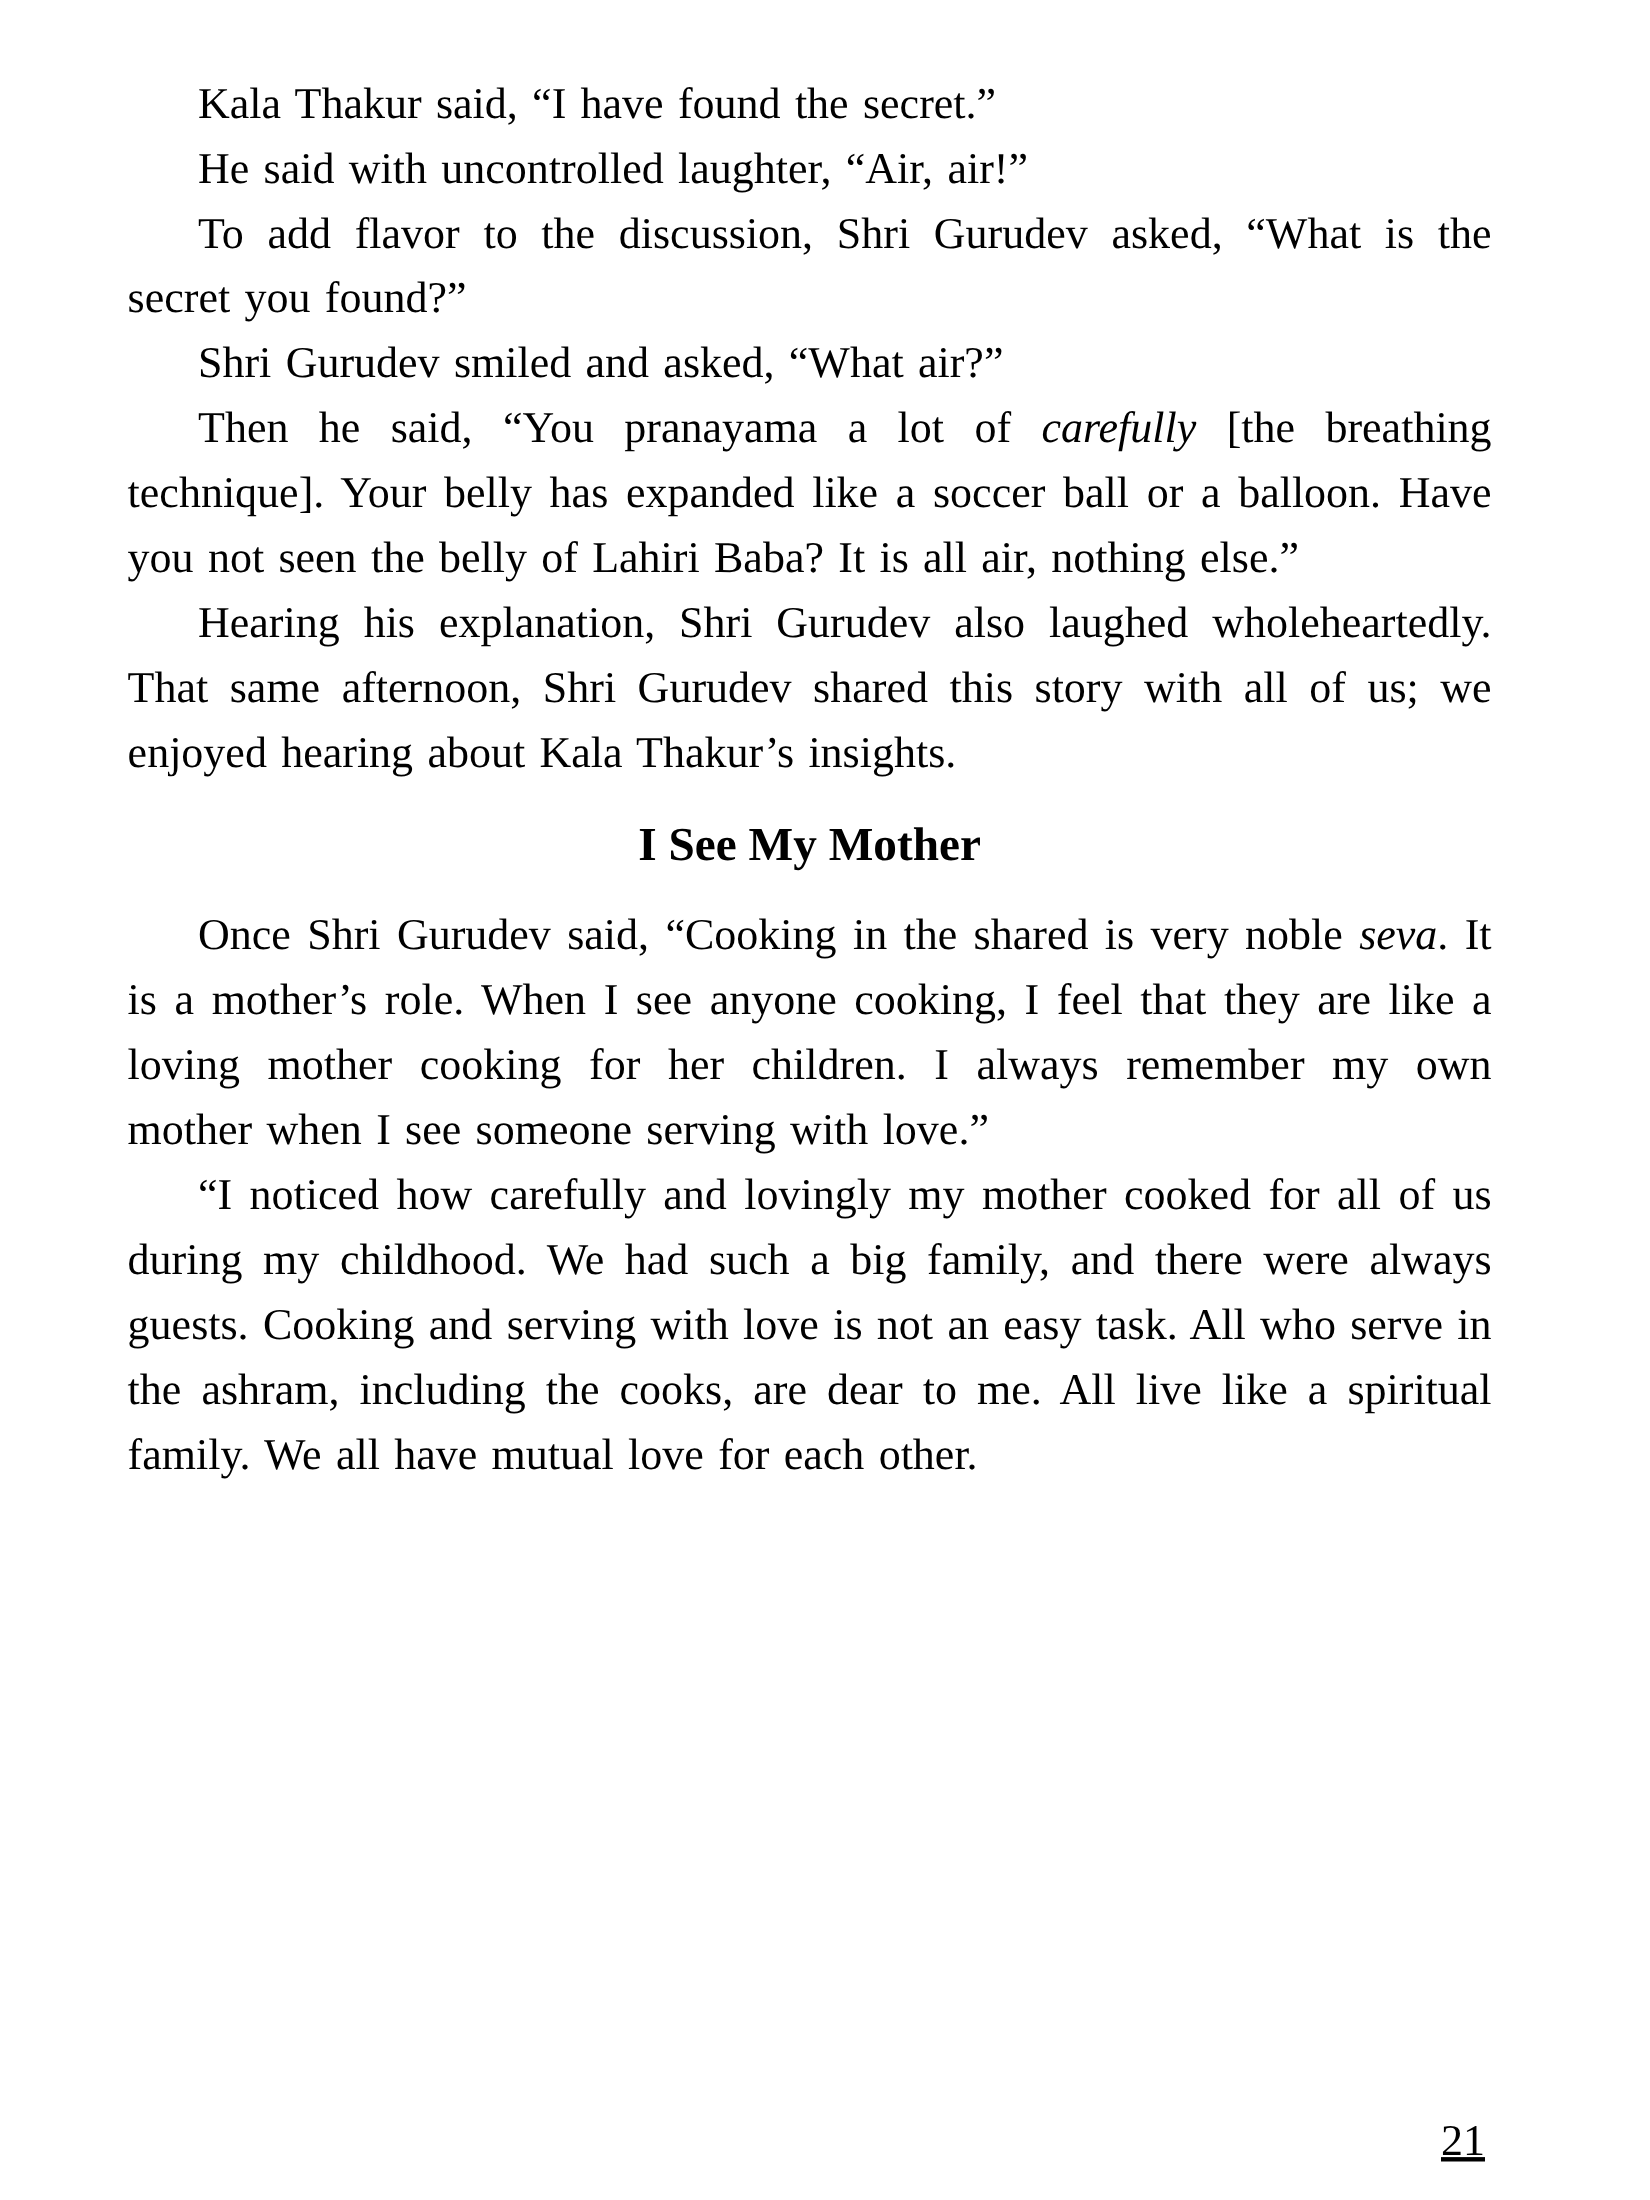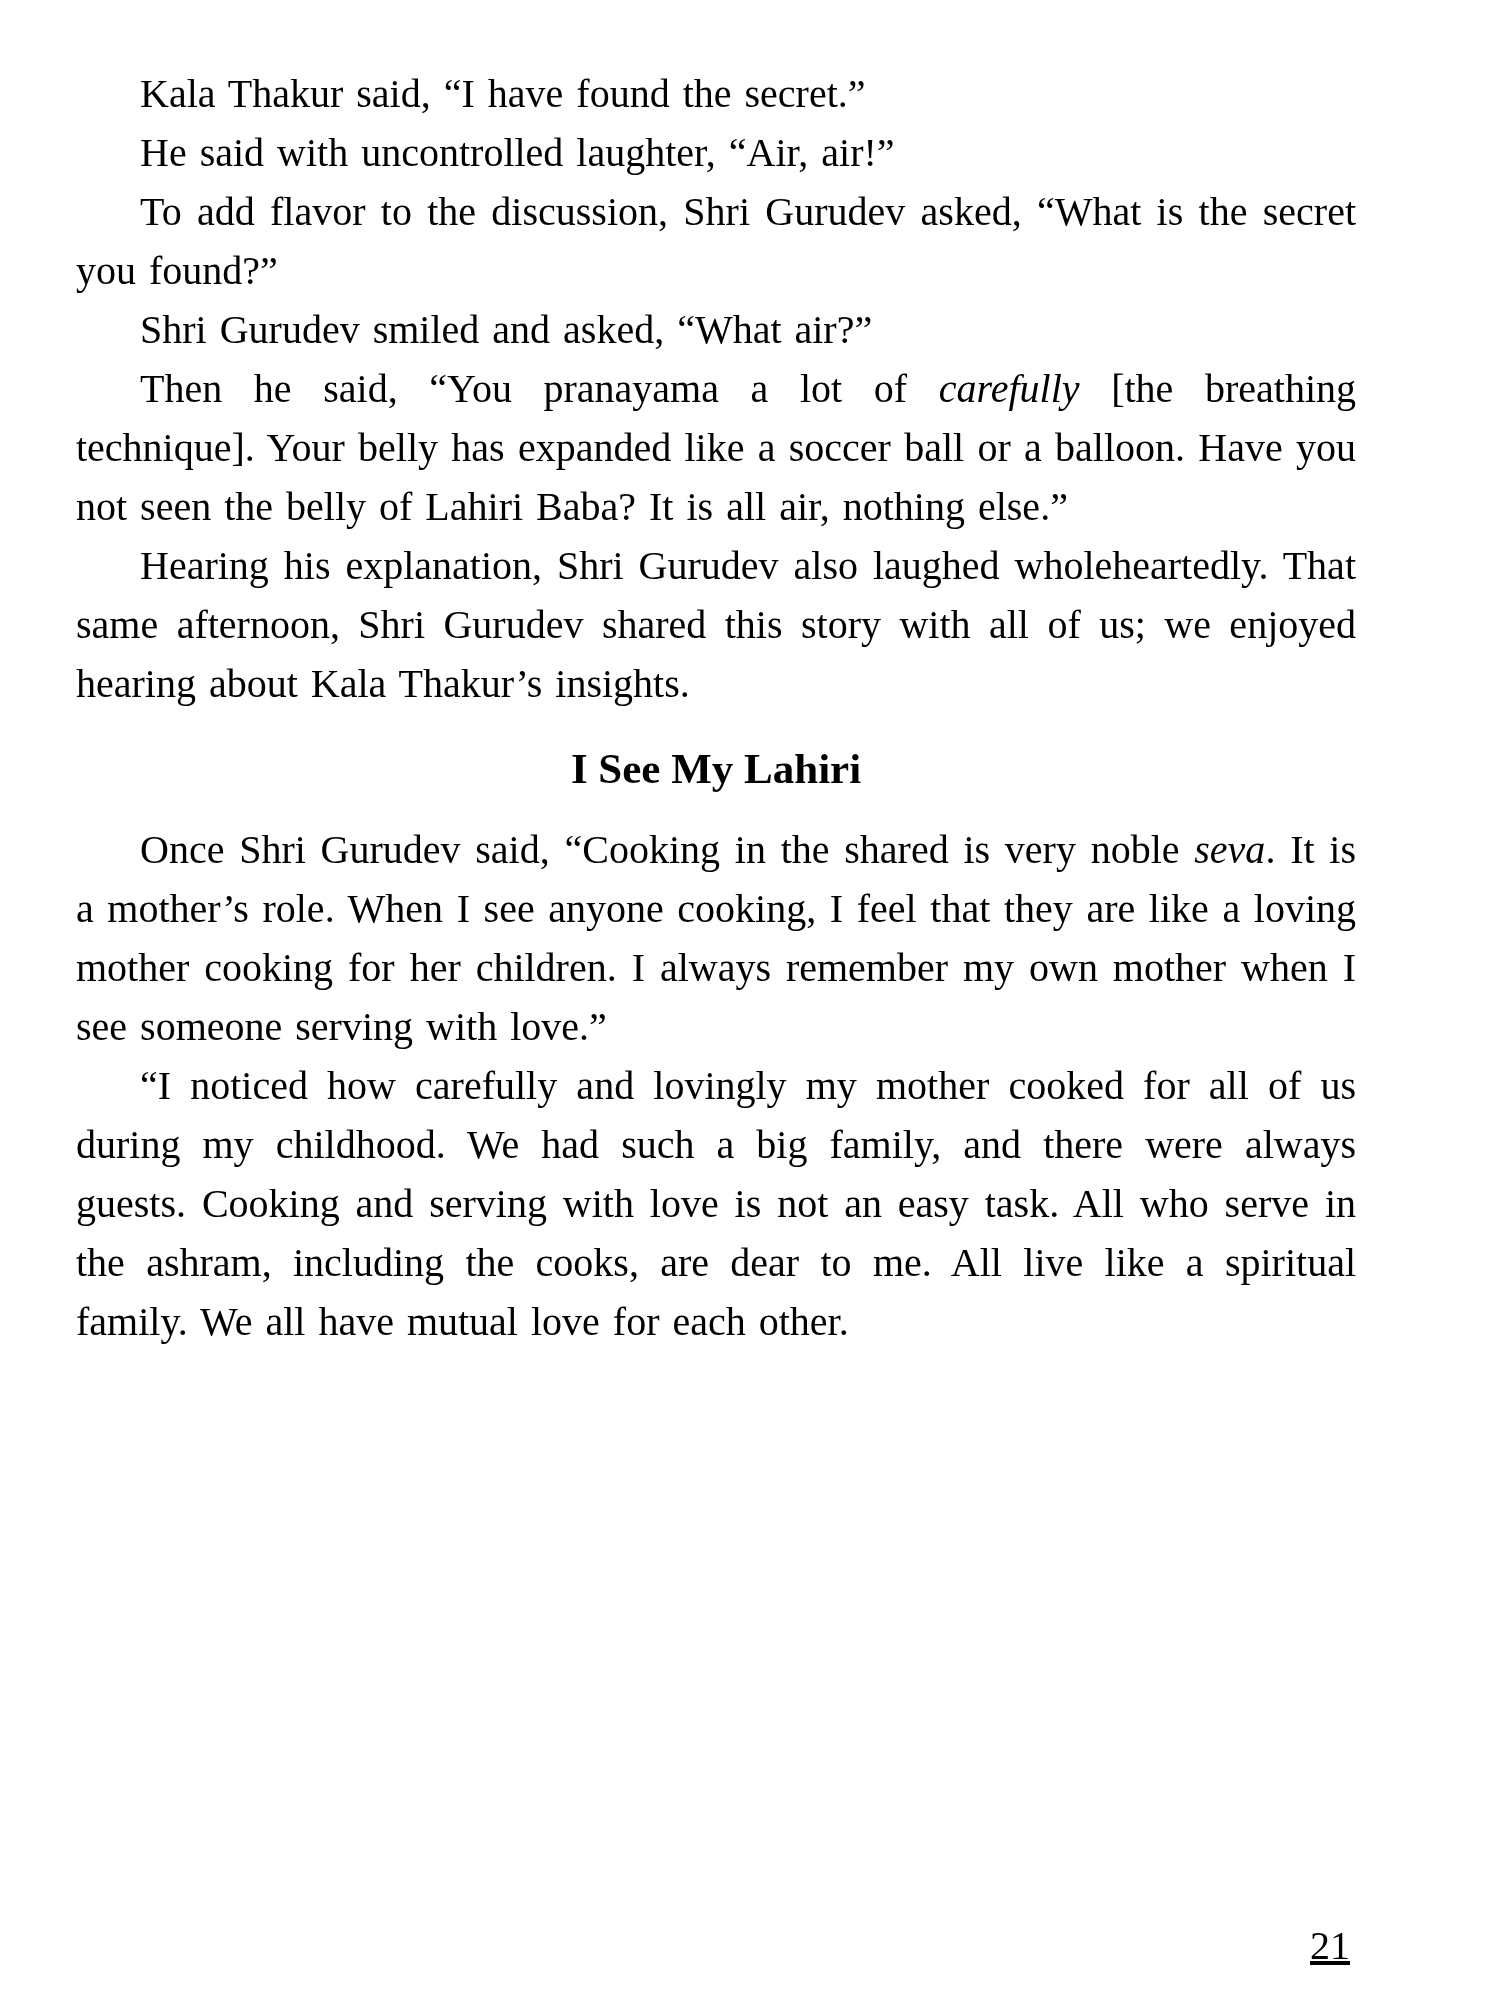--- a/index.html
+++ b/index.html
@@ -11,21 +11,21 @@
     height: 2000px;
     background: #ffffff;
     color: #000000;
     font-family: "Liberation Serif", "DejaVu Serif", serif;
   }
   .page {
     position: relative;
     width: 1500px;
     height: 2000px;
     box-sizing: border-box;
-    padding: 64px 144px 0 76px;
+    padding: 64px 144px 0 116px;
     overflow: hidden;
   }
   .content p {
     margin: 0;
     font-size: 40px;
     line-height: 59px;
     text-align: justify;
     text-indent: 64px;
     word-spacing: 3px;
   }
@@ -53,18 +53,18 @@
 <body>
 
 <div class="page">
   <div class="content">
       <p><span>Kala Thakur said, “I have found the secret.”</span></p>
       <p><span>He said with uncontrolled laughter, “Air, air!”</span></p>
       <p><span>To add flavor to the discussion, Shri Gurudev asked, “What is the secret you found?”</span></p>
       <p><span>Shri Gurudev smiled and asked, “What air?”</span></p>
       <p><span>Then he said, “You pranayama a lot of </span><span class="italic">carefully</span><span> [the breathing technique]. Your belly has expanded like a soccer ball or a balloon. Have you not seen the belly of Lahiri Baba? It is all air, nothing else.”</span></p>
       <p><span>Hearing his explanation, Shri Gurudev also laughed wholeheartedly. That same afternoon, Shri Gurudev shared this story with all of us; we enjoyed hearing about Kala Thakur’s insights.</span></p>
-      <h2><span>I See My Lahiri</span></h2>
+      <h2><span>I See My Mother</span></h2>
       <p><span>Once Shri Gurudev said, “Cooking in the shared is very noble </span><span class="italic">seva</span><span>. It is a mother’s role. When I see anyone cooking, I feel that they are like a loving mother cooking for her children. I always remember my own mother when I see someone serving with love.”</span></p>
       <p><span>“I noticed how carefully and lovingly my mother cooked for all of us during my childhood. We had such a big family, and there were always guests. Cooking and serving with love is not an easy task. All who serve in the ashram, including the cooks, are dear to me. All live like a spiritual family. We all have mutual love for each other.</span></p>
     </div>
   <div class="page-number">21</div>
 </div>
 
 </body></html>

